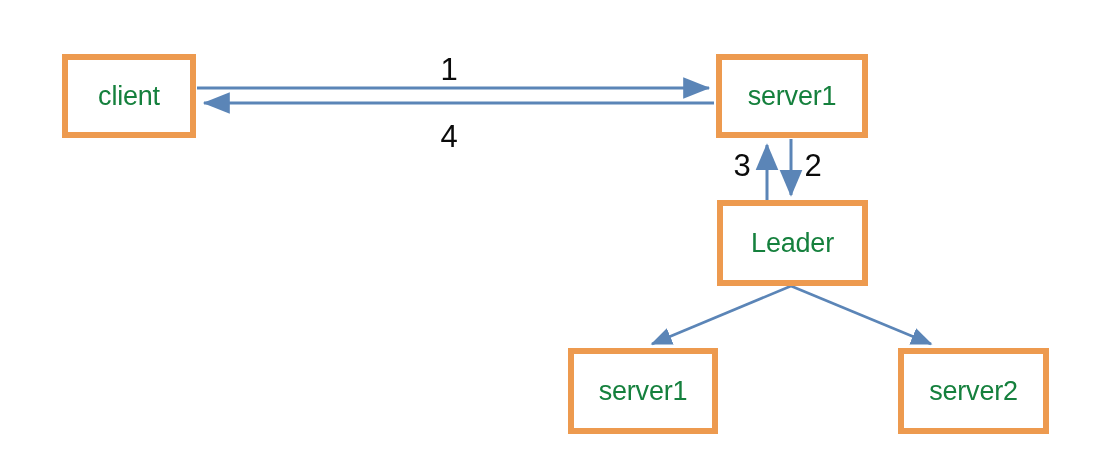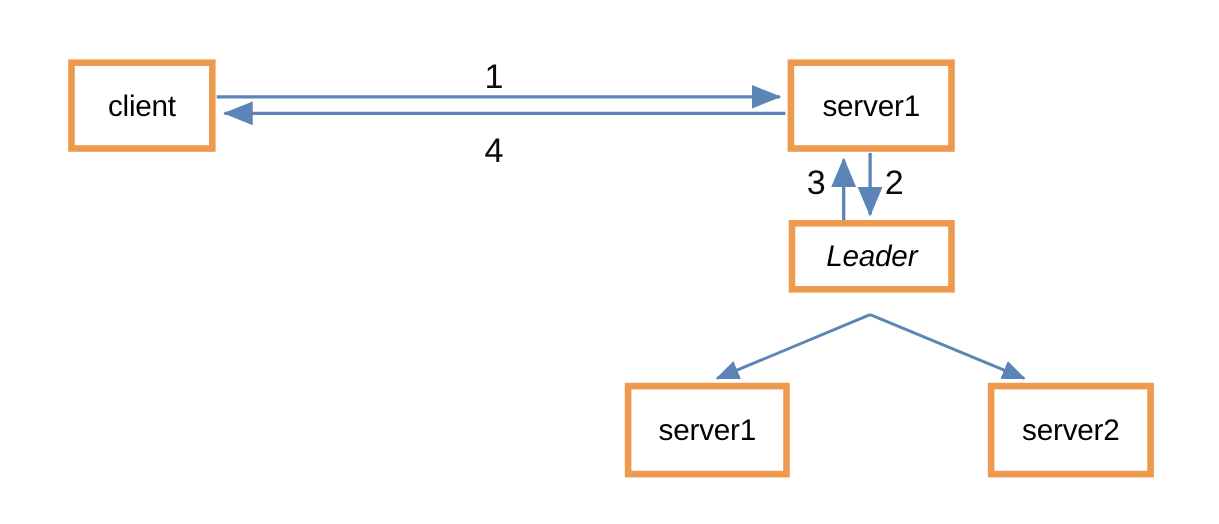--- a/index.html
+++ b/index.html
@@ -32,38 +32,38 @@
     background: #ffffff;
     border: 6px solid #ED9A4F;
     display: flex;
     align-items: center;
     justify-content: center;
     z-index: 3;
   }
   .node-label {
     font-family: "Liberation Sans", sans-serif;
     font-size: 27px;
-    color: #000000;
+    color: #15803d;
     line-height: 1;
     letter-spacing: -0.2px;
     white-space: nowrap;
   }
   .edge-label {
     position: absolute;
     font-family: "Liberation Sans", sans-serif;
     font-size: 31px;
     color: #0b0b0b;
     line-height: 1;
     white-space: nowrap;
     z-index: 4;
   }
   
   #node-client     { left: 62px;  top: 54px;  width: 134px; height: 84px; }
   #node-server1-top{ left: 716px; top: 54px;  width: 152px; height: 84px; }
-  #node-leader     { left: 717px; top: 200px; width: 151px; height: 66px; font-style: italic; }
+  #node-leader     { left: 717px; top: 200px; width: 151px; height: 86px; }
   #node-server1-bot{ left: 568px; top: 348px; width: 150px; height: 86px; }
   #node-server2-bot{ left: 898px; top: 348px; width: 151px; height: 86px; }
   
   #label-1 { left: 449px; top: 54px;  transform: translateX(-50%); }
   #label-4 { left: 449px; top: 121px; transform: translateX(-50%); }
   #label-3 { left: 742px; top: 150px; transform: translateX(-50%); }
   #label-2 { left: 813px; top: 150px; transform: translateX(-50%); }
 </style>
 </head>
 <body>

